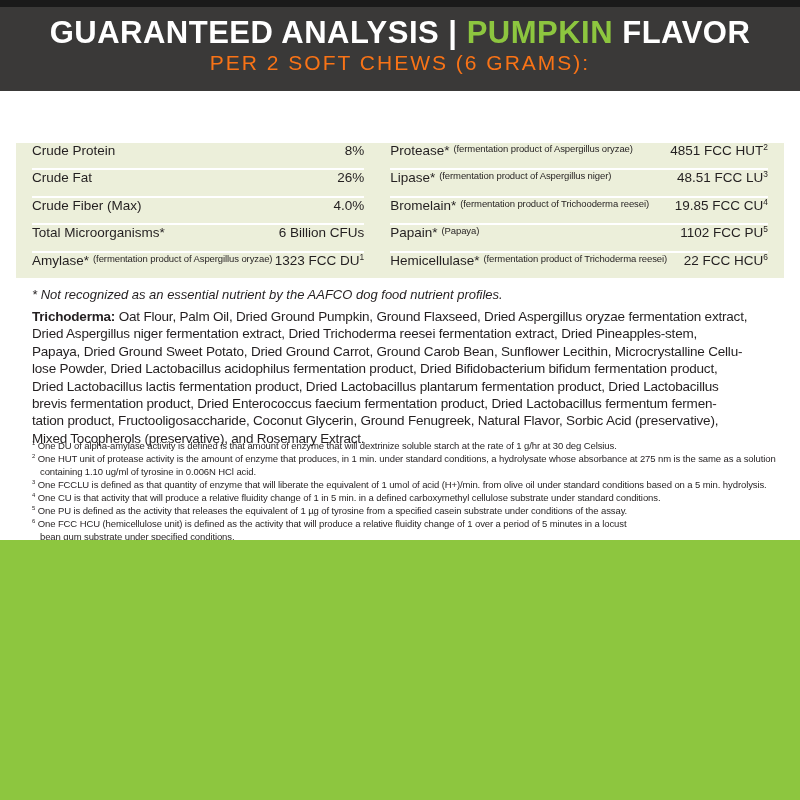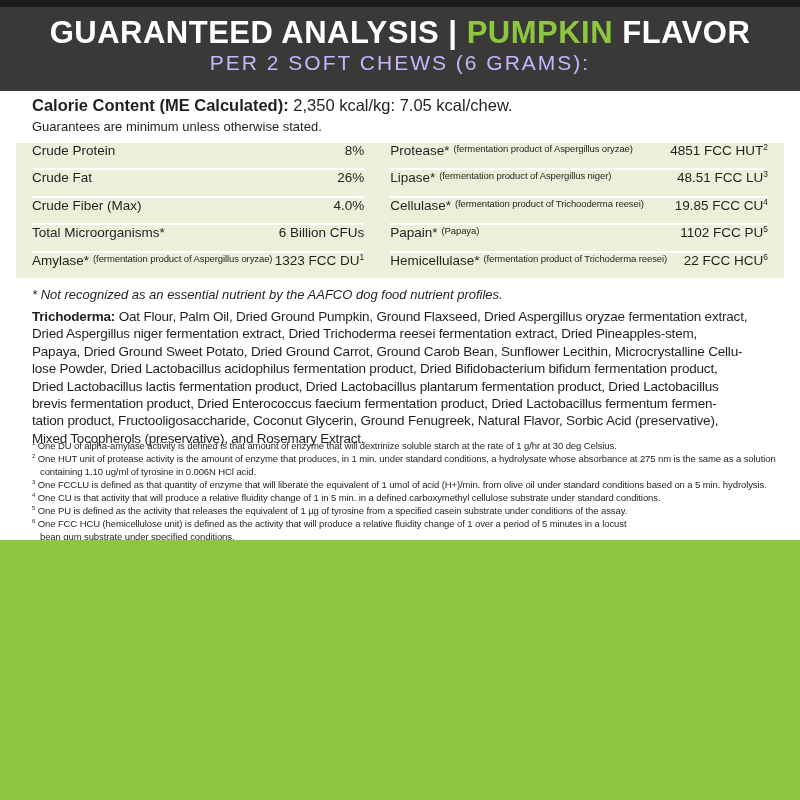--- a/index.html
+++ b/index.html
@@ -4,21 +4,21 @@
 <style>
   html,body{margin:0;padding:0;background:#fff;}
   #stage{position:relative;width:800px;height:800px;overflow:hidden;background:#fff;
          font-family:"Liberation Sans","DejaVu Sans",sans-serif;color:#231f20;}
 
   
   .hdr{position:absolute;top:0;left:0;right:0;height:91px;background:#3a3938;
        border-top:7px solid #1a1a1a;box-sizing:border-box;text-align:center;}
   .hdr-title{margin-top:9px;font-size:31px;font-weight:bold;color:#fff;letter-spacing:.5px;line-height:34px;}
   .hdr-title .accent{color:#8dc63f;}
-  .hdr-sub{font-size:21px;color:#c4b5fd;letter-spacing:2px;margin-top:1px;font-weight:400;}
+  .hdr-sub{font-size:21px;color:#f97316;letter-spacing:2px;margin-top:1px;font-weight:400;}
 
   
   .cal{position:absolute;top:96px;left:32px;right:32px;}
   .cal-line{font-size:16.5px;}
   .cal-line b{font-weight:bold;}
   .cal-note{font-size:13px;margin-top:4px;}
 
   
   .ga{position:absolute;top:143px;left:16px;right:16px;height:135px;background:#ecefda;display:flex;}
   .ga-col{display:flex;flex-direction:column;box-sizing:border-box;}
@@ -46,24 +46,20 @@
 </head>
 <body>
 
 <div id="stage">
 
   <div class="hdr">
     <div class="hdr-title"><span>GUARANTEED ANALYSIS </span><span>| </span><span class="accent">PUMPKIN</span><span> FLAVOR</span></div>
     <div class="hdr-sub">PER 2 SOFT CHEWS (6 GRAMS):</div>
   </div>
 
-  <div class="cal">
-    <div class="cal-line"><b>Calorie Content (ME Calculated):</b><span> 2,350 kcal/kg: 7.05 kcal/chew.</span></div>
-    <div class="cal-note">Guarantees are minimum unless otherwise stated.</div>
-  </div>
 
   <div class="ga">
     <div class="ga-col left">
       <div class="ga-row">
         <span class="ga-label">Crude Protein</span>
         <span class="ga-value"><span>8%</span><sup></sup></span>
         </div>
       <div class="ga-row">
         <span class="ga-label">Crude Fat</span>
         <span class="ga-value"><span>26%</span><sup></sup></span>
@@ -87,21 +83,21 @@
         <span class="ga-label">Protease*</span>
         <span class="ga-detail">(fermentation product of Aspergillus oryzae)</span>
         <span class="ga-value"><span>4851 FCC HUT</span><sup>2</sup></span>
         </div>
       <div class="ga-row">
         <span class="ga-label">Lipase*</span>
         <span class="ga-detail">(fermentation product of Aspergillus niger)</span>
         <span class="ga-value"><span>48.51 FCC LU</span><sup>3</sup></span>
         </div>
       <div class="ga-row">
-        <span class="ga-label">Cellulase*</span>
+        <span class="ga-label">Bromelain*</span>
         <span class="ga-detail">(fermentation product of Trichooderma reesei)</span>
         <span class="ga-value"><span>19.85 FCC CU</span><sup>4</sup></span>
         </div>
       <div class="ga-row">
         <span class="ga-label">Papain*</span>
         <span class="ga-detail">(Papaya)</span>
         <span class="ga-value"><span>1102 FCC PU</span><sup>5</sup></span>
         </div>
       <div class="ga-row">
         <span class="ga-label">Hemicellulase*</span>

